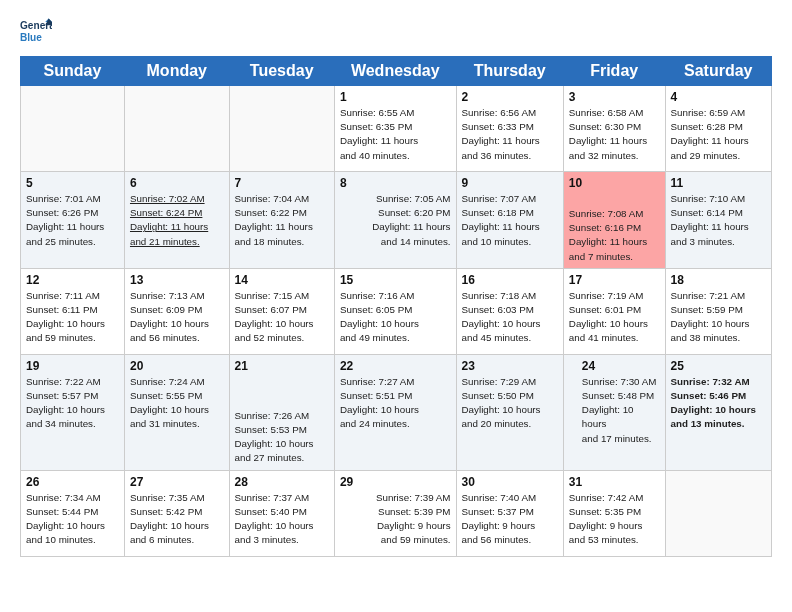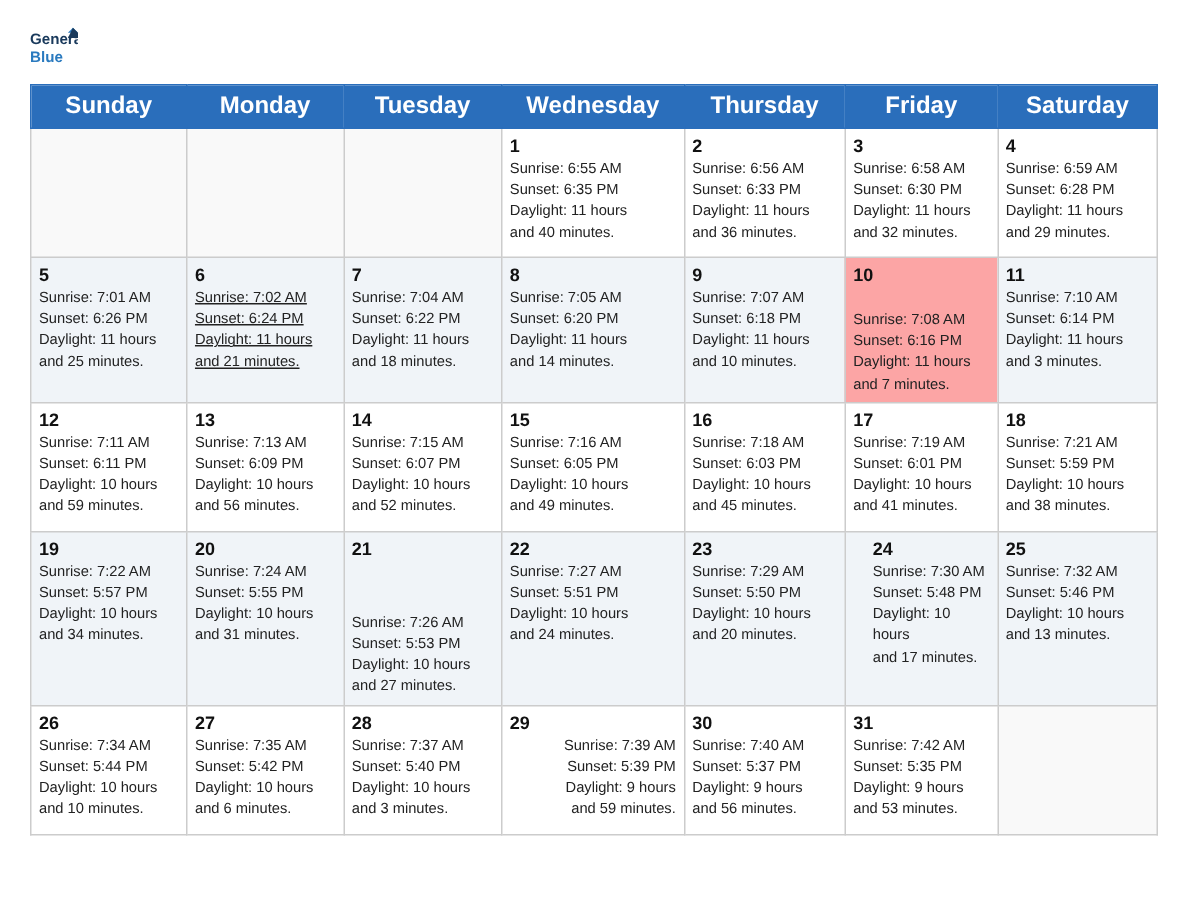--- a/index.html
+++ b/index.html
@@ -165,21 +165,21 @@
           </td>
           <td style="background: rgb(240, 244, 248);">
             <div class="day-num">7</div>
             <div class="day-info" style="white-space: pre-line;">Sunrise: 7:04 AM
 Sunset: 6:22 PM
 Daylight: 11 hours
 and 18 minutes.</div>
           </td>
           <td style="background: rgb(240, 244, 248);">
             <div class="day-num">8</div>
-            <div class="day-info" style="white-space: pre-line;">Sunrise: 7:05 AM
+            <div class="day-info" style="white-space: pre-line; text-align: right;">Sunrise: 7:05 AM
 Sunset: 6:20 PM
 Daylight: 11 hours
 and 14 minutes.</div>
           </td>
           <td style="background: rgb(240, 244, 248);">
             <div class="day-num">9</div>
             <div class="day-info" style="white-space: pre-line;">Sunrise: 7:07 AM
 Sunset: 6:18 PM
 Daylight: 11 hours
 and 10 minutes.</div>
@@ -288,21 +288,21 @@
           </td>
           <td style="background: rgb(240, 244, 248); padding-left: 18px;">
             <div class="day-num">24</div>
             <div class="day-info" style="white-space: pre-line;">Sunrise: 7:30 AM
 Sunset: 5:48 PM
 Daylight: 10 hours
 and 17 minutes.</div>
           </td>
           <td style="background: rgb(240, 244, 248);">
             <div class="day-num">25</div>
-            <div class="day-info" style="white-space: pre-line;">Sunrise: 7:32 AM
+            <div class="day-info" style="white-space: pre-line; font-weight: bold;">Sunrise: 7:32 AM
 Sunset: 5:46 PM
 Daylight: 10 hours
 and 13 minutes.</div>
           </td>
         </tr>
         <tr>
           <td>
             <div class="day-num">26</div>
             <div class="day-info" style="white-space: pre-line;">Sunrise: 7:34 AM
 Sunset: 5:44 PM

